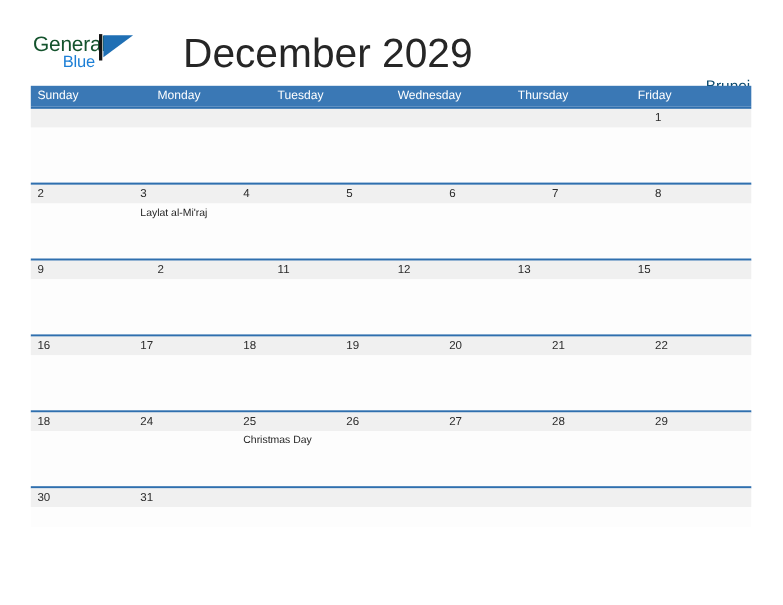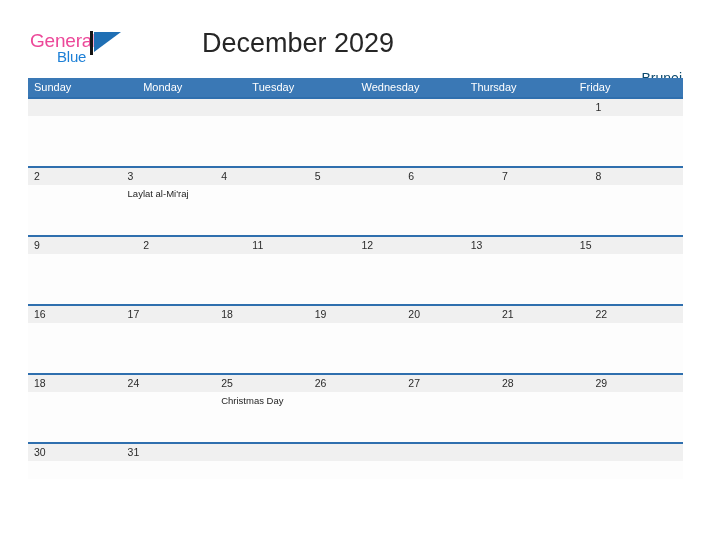--- a/index.html
+++ b/index.html
@@ -36,21 +36,21 @@
     top: 30px;
     width: 96px;
     height: 40px;
   }
   .logo-general {
     position: absolute;
     left: 0;
     top: 0;
     font-size: 19px;
     letter-spacing: -0.2px;
-    color: #ec4899;
+    color: #14532d;
     font-family: "Liberation Sans", sans-serif;
   }
   .logo-blue {
     position: absolute;
     left: 27px;
     top: 18px;
     font-size: 15px;
     letter-spacing: -0.2px;
     color: #1c7fd6;
     font-family: "Liberation Sans", sans-serif;
@@ -72,21 +72,21 @@
     border-left: 27px solid #1f6fb4;
     border-bottom: 20px solid transparent;
   }
 
   .cal-title {
     position: absolute;
     left: 0;
     top: 28px;
     width: 596px;
     text-align: center;
-    font-size: 27px;
+    font-size: 37px;
     color: #262626;
     font-family: "Liberation Sans", sans-serif;
     font-weight: normal;
   }
 
   .country {
     position: absolute;
     right: 30px;
     top: 46px;
     font-size: 14px;

